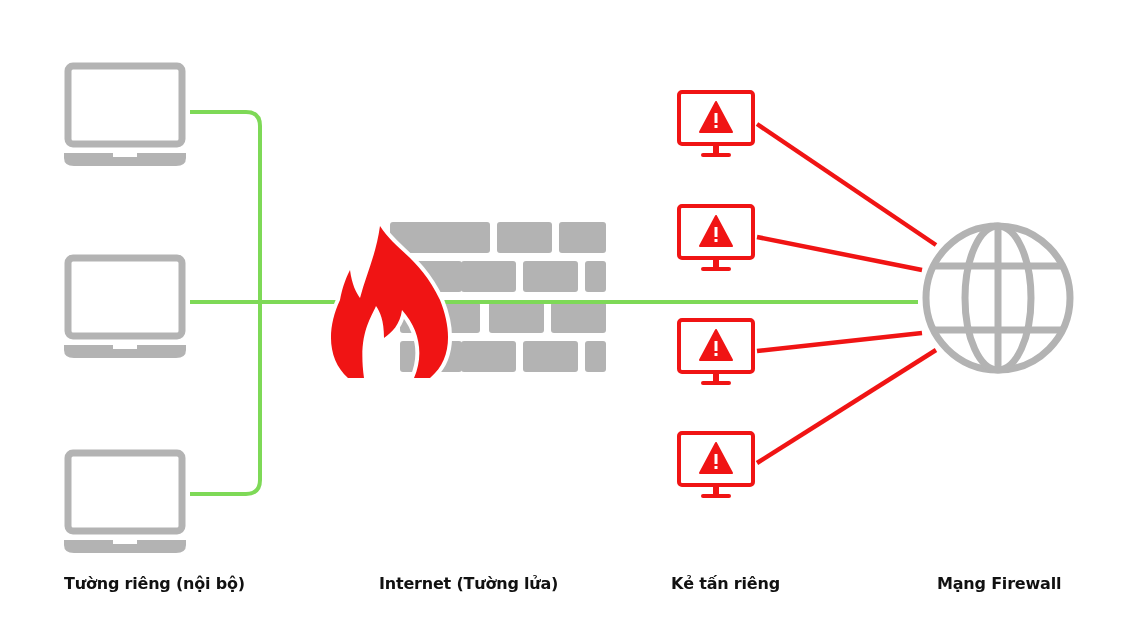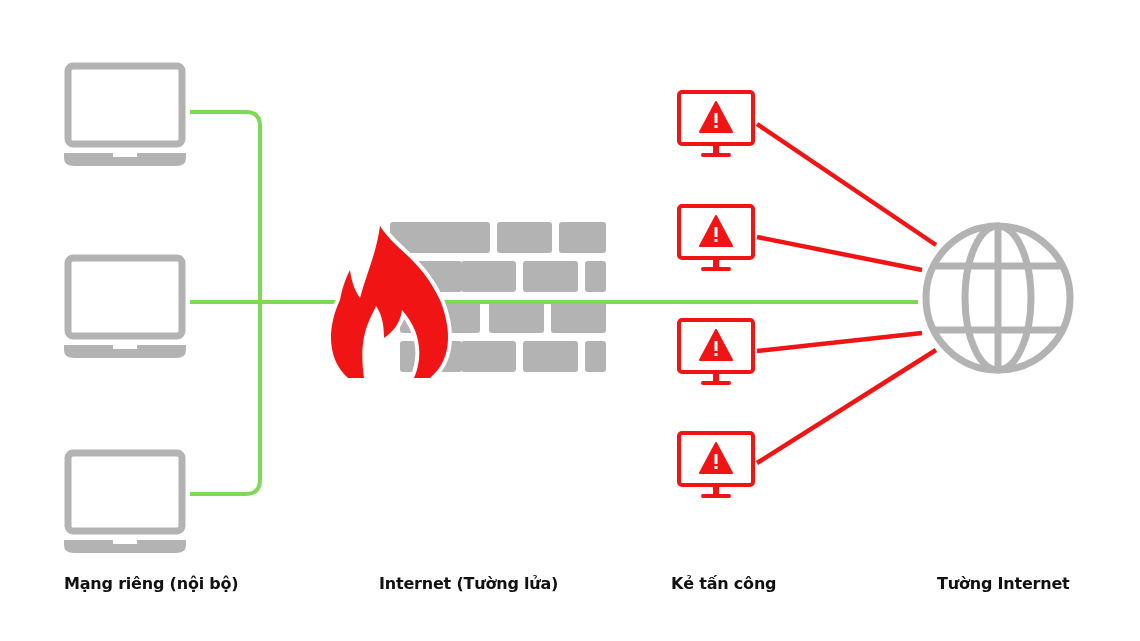--- a/index.html
+++ b/index.html
@@ -99,16 +99,16 @@
 
   <g fill="none" stroke="#b3b3b3" stroke-width="7">
     <circle cx="998" cy="298" r="72"></circle>
     <ellipse cx="998" cy="298" rx="33" ry="72"></ellipse>
     <line x1="998" y1="226" x2="998" y2="370"></line>
     <line x1="932" y1="266" x2="1064" y2="266"></line>
     <line x1="932" y1="330" x2="1064" y2="330"></line>
   </g>
 </svg>
 
-<div class="label" style="left:64px;">Mạng riêng (nội bộ)</div>
+<div class="label" style="left:64px;">Tường riêng (nội bộ)</div>
 <div class="label" style="left:379px;">Internet (Tường lửa)</div>
-<div class="label" style="left:671px;">Kẻ tấn công</div>
-<div class="label" style="left:937px;">Tường Internet</div>
+<div class="label" style="left:671px;">Kẻ tấn riêng</div>
+<div class="label" style="left:937px;">Mạng Firewall</div>
 
 </body></html>

